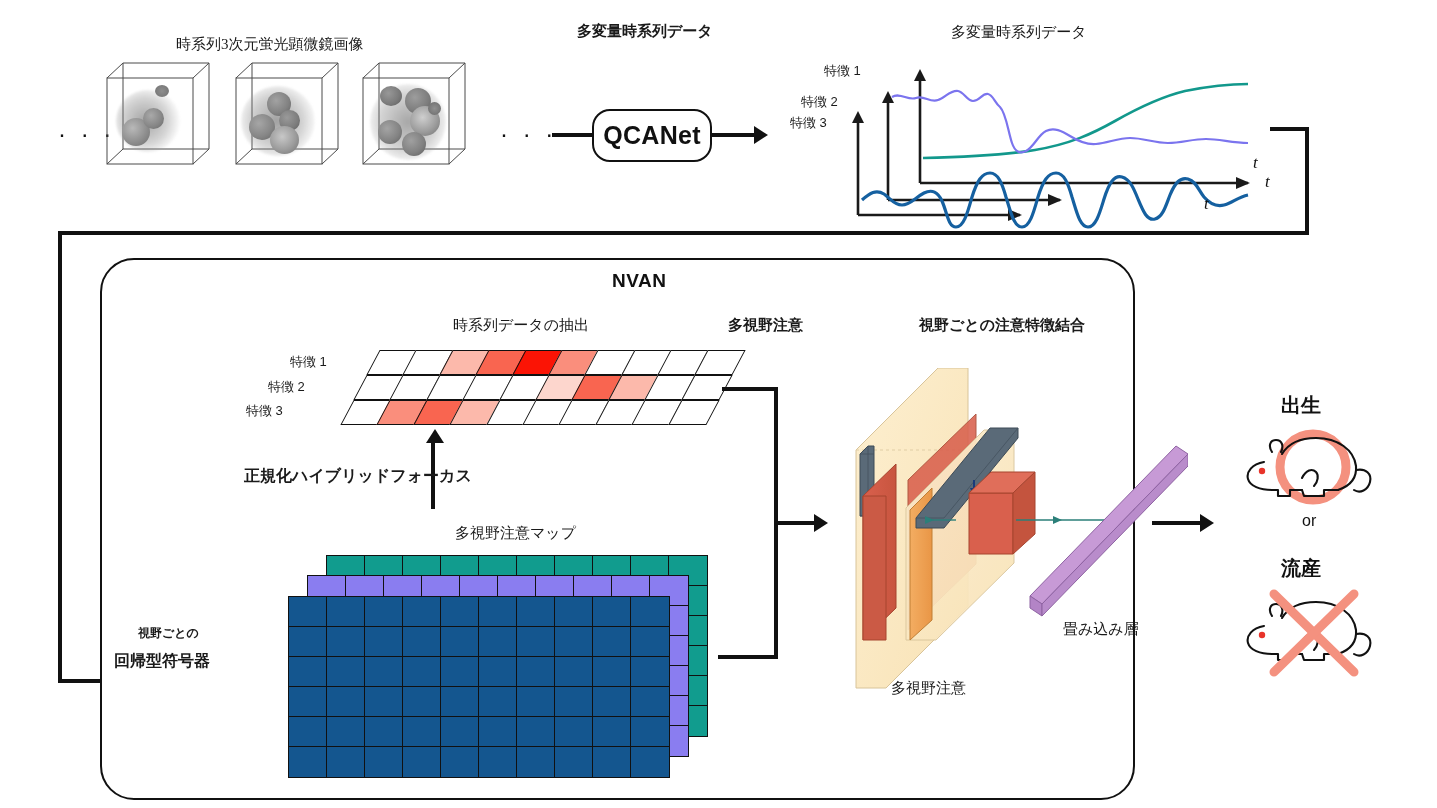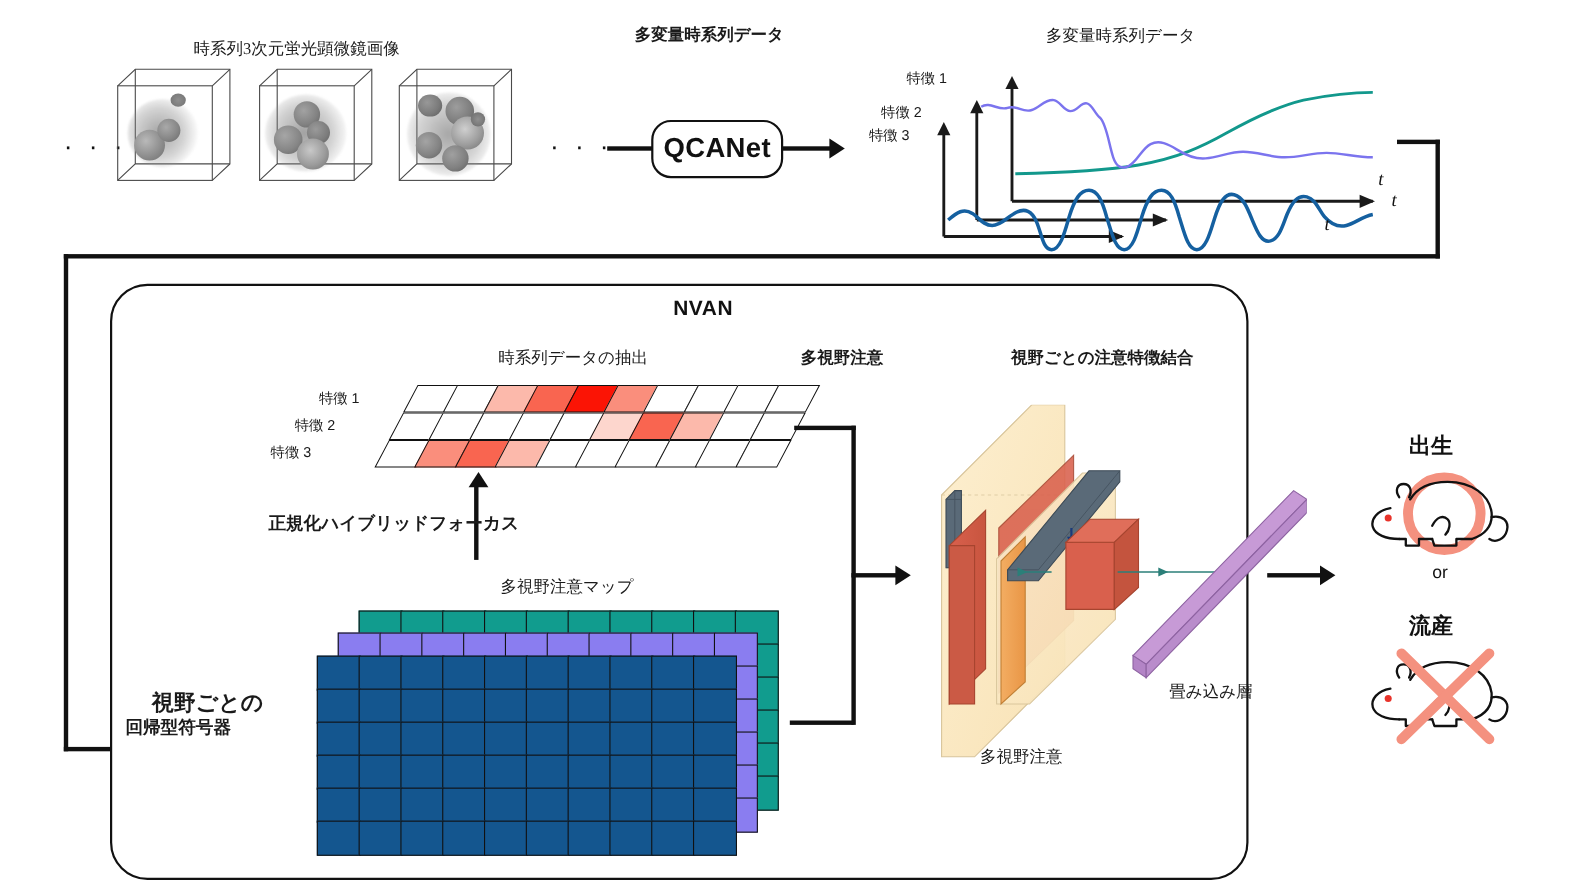--- a/index.html
+++ b/index.html
@@ -403,21 +403,21 @@
     <div class="matcell" style="background: rgb(20, 86, 143);"></div>
     <div class="matcell" style="background: rgb(20, 86, 143);"></div>
     <div class="matcell" style="background: rgb(20, 86, 143);"></div>
     <div class="matcell" style="background: rgb(20, 86, 143);"></div>
     <div class="matcell" style="background: rgb(20, 86, 143);"></div>
     <div class="matcell" style="background: rgb(20, 86, 143);"></div>
     <div class="matcell" style="background: rgb(20, 86, 143);"></div>
     <div class="matcell" style="background: rgb(20, 86, 143);"></div>
   </div>
 
-<div class="abs lbl b" style="left:138px;top:625px;font-size:20px;">視野ごとの</div>
+<div class="abs lbl b" style="left:138px;top:625px;font-size:12px;">視野ごとの</div>
 <div class="abs lbl b" style="left:114px;top:651px;font-size:16px;">回帰型符号器</div>
 
 <div class="hline" style="left:722px;top:387px;width:56px;"></div>
 <div class="vline" style="left:774px;top:387px;height:272px;"></div>
 <div class="hline" style="left:718px;top:655px;width:58px;"></div>
 <div class="hline" style="left:774px;top:521px;width:42px;"></div>
 <div class="ahead" style="left:814px;top:514px;"></div>
 
 <svg class="abs" style="left:838px;top:368px;" width="350" height="340" viewBox="0 0 350 340">
   <defs>

